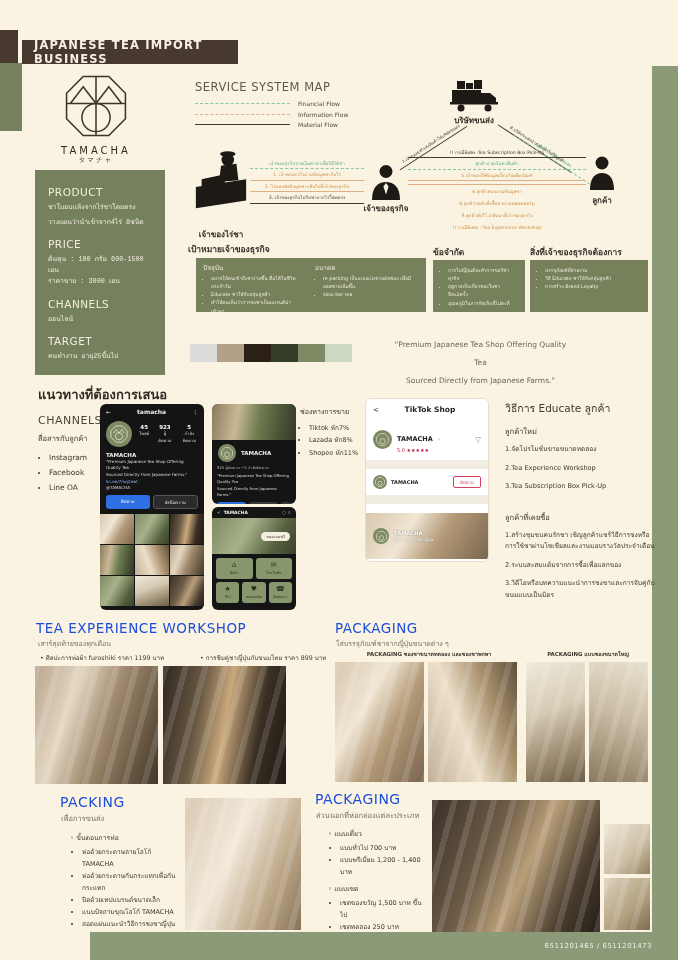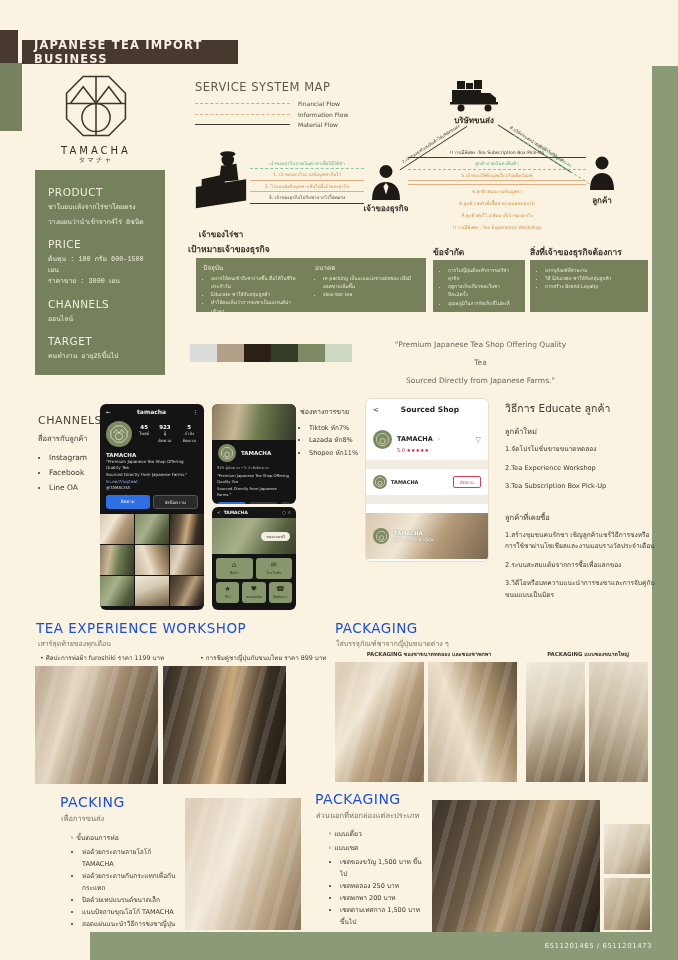--- a/index.html
+++ b/index.html
@@ -332,20 +332,21 @@
     <span style="background: rgb(42, 32, 21);"></span>
     <span style="background: rgb(51, 61, 39);"></span>
     <span style="background: rgb(125, 138, 100);"></span>
     <span style="background: rgb(205, 216, 194);"></span>
   </div>
   <div class="quote">
     <div>"Premium Japanese Tea Shop Offering Quality Tea</div>
     <div>Sourced Directly from Japanese Farms."</div>
   </div>
 
+  <div class="prop-title">แนวทางที่ต้องการเสนอ</div>
   <div class="ch-block">
     <div class="ch-title">CHANNELS</div>
     <div class="ch-sub">สื่อสารกับลูกค้า</div>
     <ul>
       <li>Instagram</li>
       <li>Facebook</li>
       <li>Line OA</li>
     </ul>
   </div>
 
@@ -458,21 +459,21 @@
     <ul>
       <li>Tiktok หัก7%</li>
       <li>Lazada หัก8%</li>
       <li>Shopee หัก11%</li>
     </ul>
   </div>
 
   <div class="phone tt" style="left:365px;top:398px;width:124px;height:164px;">
     <div class="tt-head">
       <span>&lt;</span>
-      <span class="tt-title">Sourced Shop</span>
+      <span class="tt-title">TikTok Shop</span>
     </div>
     <div class="tt-row1">
       <div class="avatar" style="width:19px;height:19px;">
         <svg width="13" height="13" viewBox="0 0 40 40">
             <g fill="none" stroke="#f3eedd" stroke-width="2">
           <polygon points="13,2 27,2 38,13 38,27 27,38 13,38 2,27 2,13"></polygon>
               <circle cx="20" cy="25" r="8"></circle>
             </g>
           </svg>
       </div>
@@ -549,20 +550,24 @@
       <li>แนบป้จถามขุณโลโก้ TAMACHA</li>
       <li>สอดแผ่นแนะนำวิธีการชงชาญี่ปุ่น</li>
     </ul>
   </div>
   <div class="photo v-openbox" style="left:185px;top:798px;width:116px;height:132px;"></div>
 
   <div class="big-title" style="left:315px;top:791px;font-size:14px;">PACKAGING</div>
   <div class="sub-line" style="left:316px;top:809px;font-size:7.5px;">ส่วนนอกที่ห่อกล่องแต่ละประเภท</div>
   <div class="list-col" style="left:328px;top:828px;width:100px;">
     <div class="h">แบบเดี่ยว</div>
+    <ul>
+      <li>แบบทั่วไป 700 บาท</li>
+      <li>แบบพรีเมี่ยม 1,200 - 1,400 บาท</li>
+    </ul>
     <div class="h">แบบเซต</div>
     <ul>
       <li>เซตของขวัญ 1,500 บาท ขึ้นไป</li>
       <li>เซตทดลอง 250 บาท</li>
       <li>เซตพกพา 200 บาท</li>
       <li>เซตตามเทศกาล 1,500 บาท ขึ้นไป</li>
 
     </ul>
   </div>
   <div class="photo v-collage" style="left:432px;top:800px;width:168px;height:132px;"></div>

